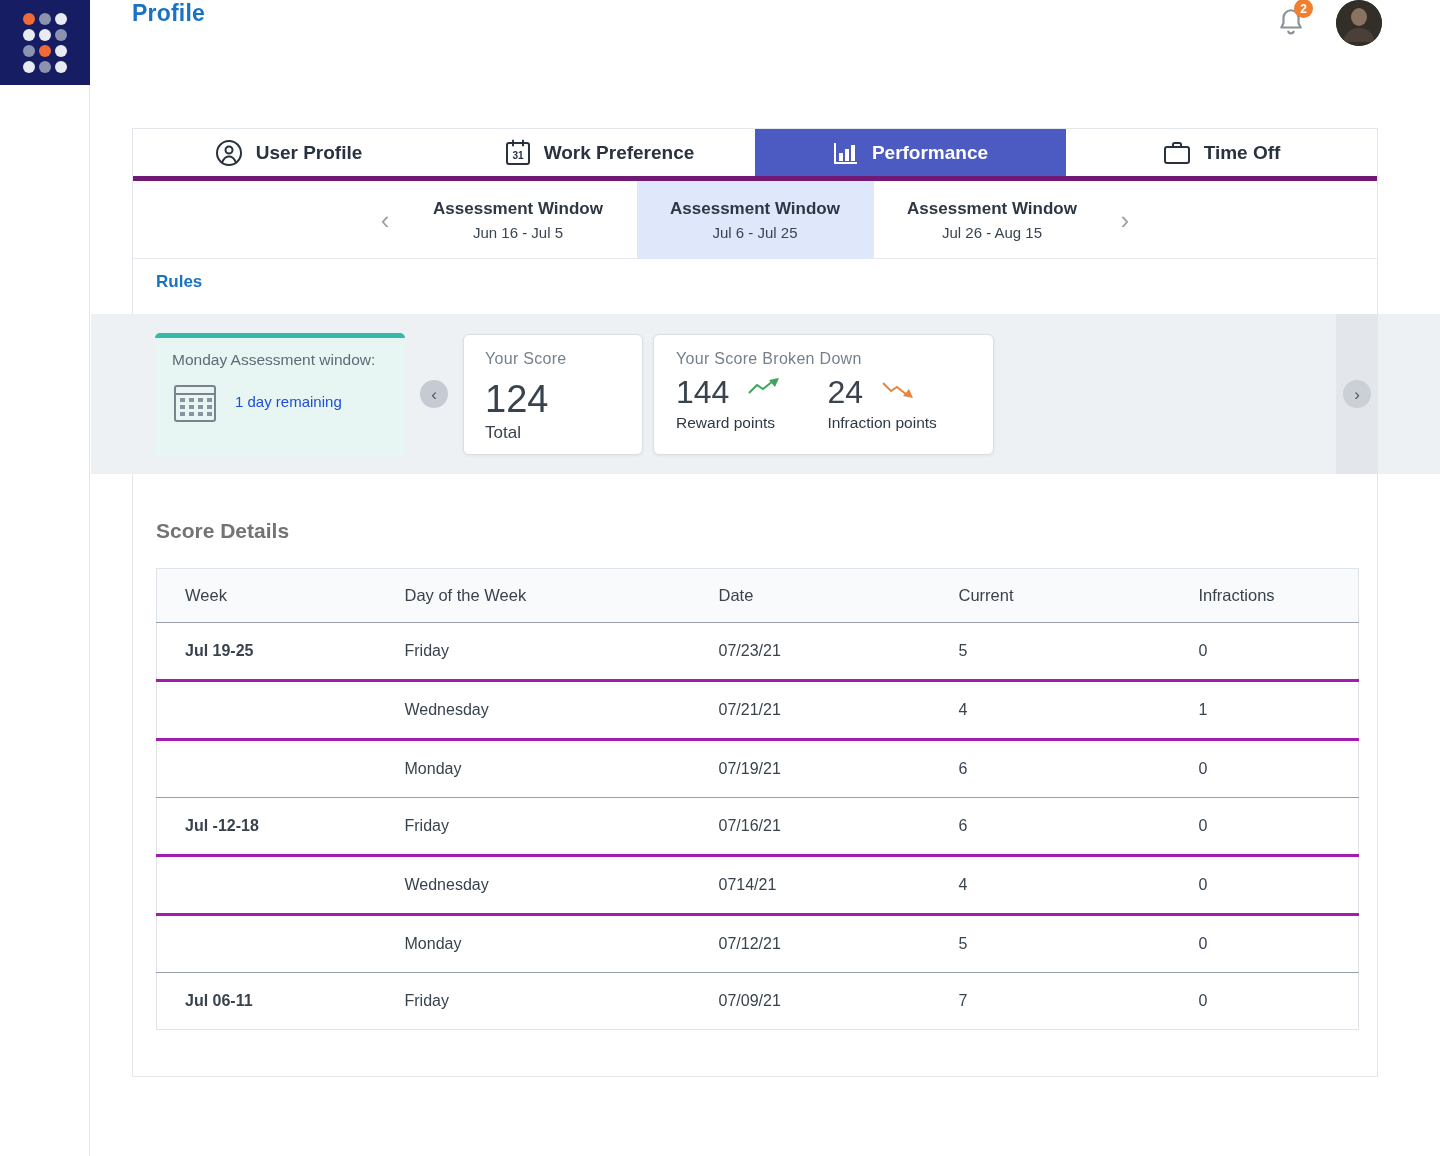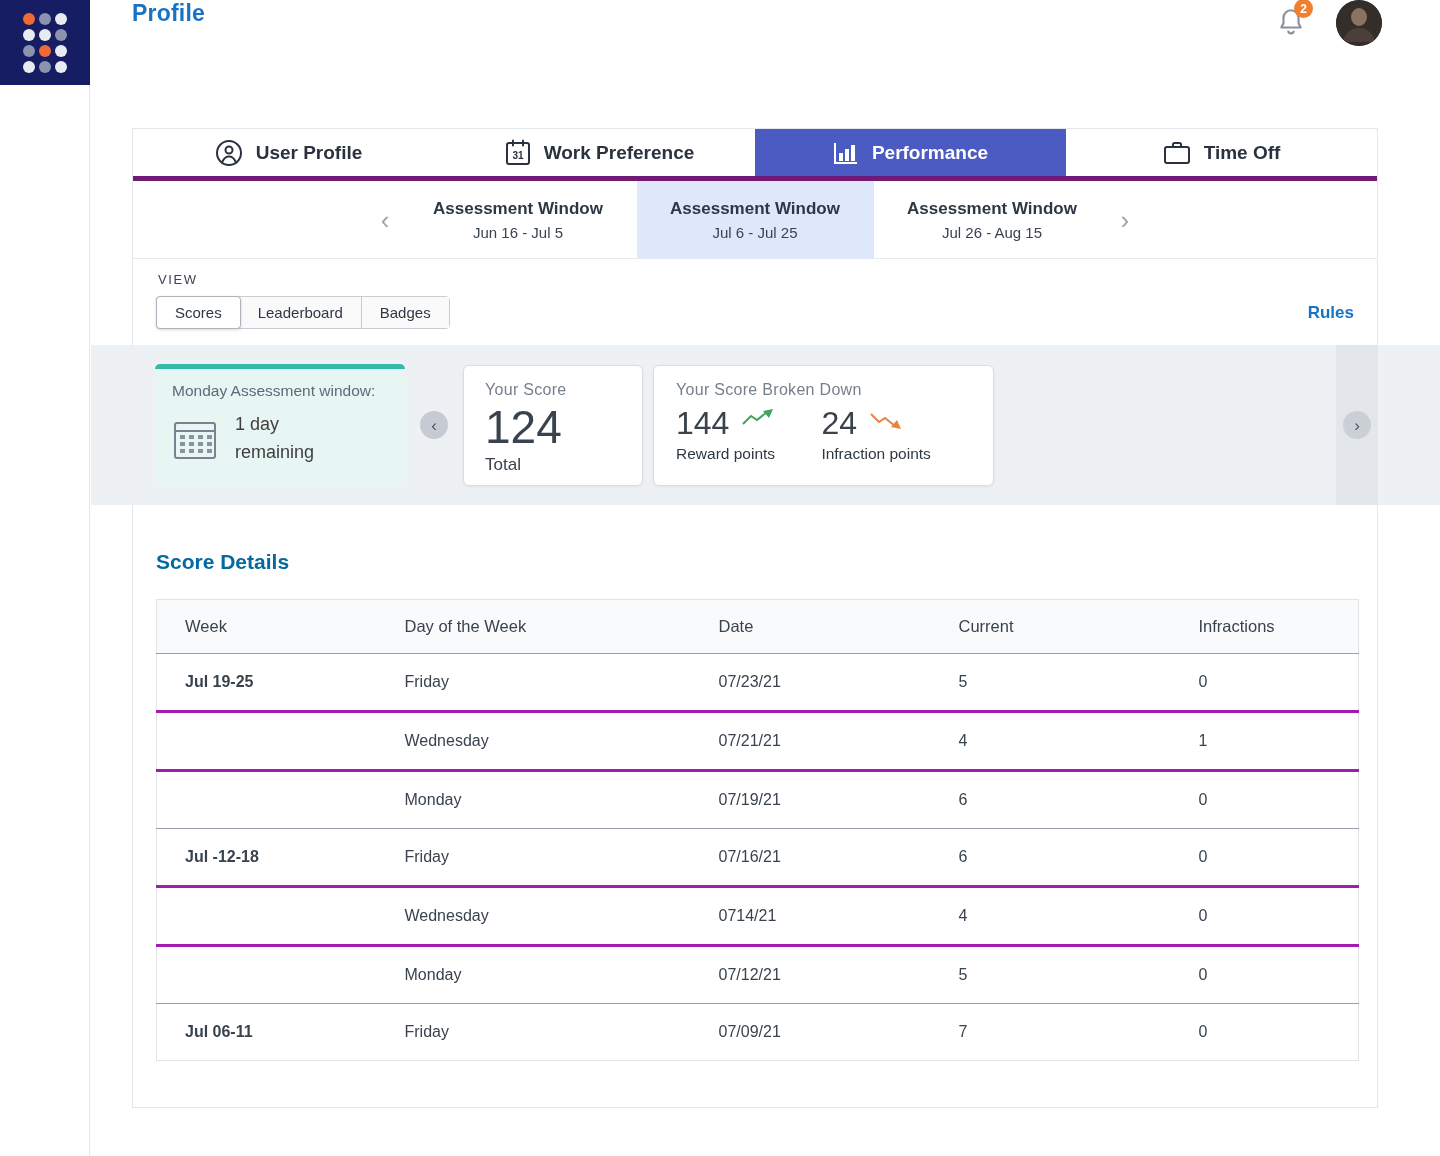--- a/index.html
+++ b/index.html
@@ -79,51 +79,51 @@
   
   .band { background: #EEF1F4; height: 160px; position: relative; display: flex; align-items: center; padding-left: 64px; }
   .cards { display: flex; align-items: center; }
   .card { border-radius: 6px; }
   .card.teal {
     width: 250px; height: 122px; background: #E8F6F3;
     border-top: 5px solid #35B9A9; border-radius: 5px; padding: 13px 17px;
   }
   .teal-title { font-size: 15.5px; color: #5E6A76; margin-bottom: 11px; }
   .teal-body { display: flex; align-items: center; gap: 15px; }
-  .remaining { font-size: 18px; font-weight: 500; color: #404040; line-height: 1.55; width: 115px; }
+  .remaining { font-size: 15px; font-weight: 500; color: #1d4ed8; line-height: 1.55; width: 115px; }
 
   .nav-circle {
     width: 28px; height: 28px; border-radius: 50%; border: none;
     background: #C6CBD3; color: #4E5864; font-size: 17px; line-height: 1;
     display: flex; align-items: center; justify-content: center; cursor: pointer;
     margin: 0 15px; font-family: inherit; flex: none;
   }
 
   .card.white { background: #fff; border: 1px solid #DADDE2; box-shadow: 0 1px 3px rgba(0,0,0,0.06); }
   .card.score { width: 180px; height: 121px; padding: 15px 21px; }
   .card-title { font-size: 16px; color: #76808C; letter-spacing: 0.3px; }
-  .score-value { font-size: 46px; font-weight: 500; color: #39434E; line-height: 1.15; margin-top: 2px; }
+  .score-value { font-size: 38px; font-weight: 500; color: #39434E; line-height: 1.15; margin-top: 10px; }
   .score-caption { font-size: 17px; color: #39434E; margin-top: 2px; }
 
   .card.breakdown { width: 341px; height: 121px; margin-left: 10px; padding: 15px 22px; }
   .metrics { display: flex; gap: 46px; margin-top: 8px; }
-  .metric-top { display: flex; align-items: flex-start; gap: 12px; }
+  .metric-top { display: flex; align-items: flex-start; gap: 18px; }
   .metric-value { font-size: 32px; font-weight: 500; color: #39434E; line-height: 1; }
   .metric-label { font-size: 15.5px; color: #2F3944; margin-top: 6px; }
   .trend { margin-top: 2px; }
 
   .band-strip {
     position: absolute; right: 62px; top: 0; bottom: 0; width: 42px;
     background: #E3E7EB; display: flex; align-items: center; justify-content: center;
   }
   .band-strip .nav-circle { margin: 0; background: #CBD0D6; }
 
   
   .panel-bottom { border: 1px solid #E3E6EA; border-top: none; padding: 45px 23px 30px; min-height: 603px; }
-  .section-title { font-size: 21px; font-weight: 700; color: #0369a1; margin-bottom: 25px; }
+  .section-title { font-size: 21px; font-weight: 700; color: #737373; margin-bottom: 25px; }
   table.scores { width: 100%; border-collapse: collapse; table-layout: fixed; border: 1px solid #E0E3E7; }
   table.scores th {
     text-align: left; font-size: 16.5px; font-weight: 500; color: #39434E;
     background: #F9FAFB; padding: 17px 6px 17px 28px; border-bottom: 1px solid #99A0A9;
   }
   table.scores td {
     font-size: 16px; color: #39434E; padding: 19px 6px 19px 28px;
     border-top: 3px solid #a21caf;
   }
   table.scores tr.group-start td { border-top: 1px solid #99A0A9; }
@@ -224,28 +224,20 @@
         <div class="win-range">Jul 6 - Jul 25</div>
       </div>
       <div class="window">
         <div class="win-title">Assessment Window</div>
         <div class="win-range">Jul 26 - Aug 15</div>
       </div>
       <button class="win-chevron">›</button>
     </div>
 
     <div class="view-row">
-      <div>
-        <div class="view-label">VIEW</div>
-        <div class="segmented">
-          <button class="seg active">Scores</button>
-          <button class="seg">Leaderboard</button>
-          <button class="seg">Badges</button>
-        </div>
-      </div>
       <a class="rules" href="#">Rules</a>
     </div>
   </section>
 
   <section class="band">
     <div class="cards">
       <div class="card teal">
         <div class="teal-title">Monday Assessment window:</div>
         <div class="teal-body">
           <svg width="48" height="44" viewBox="0 0 48 44">

